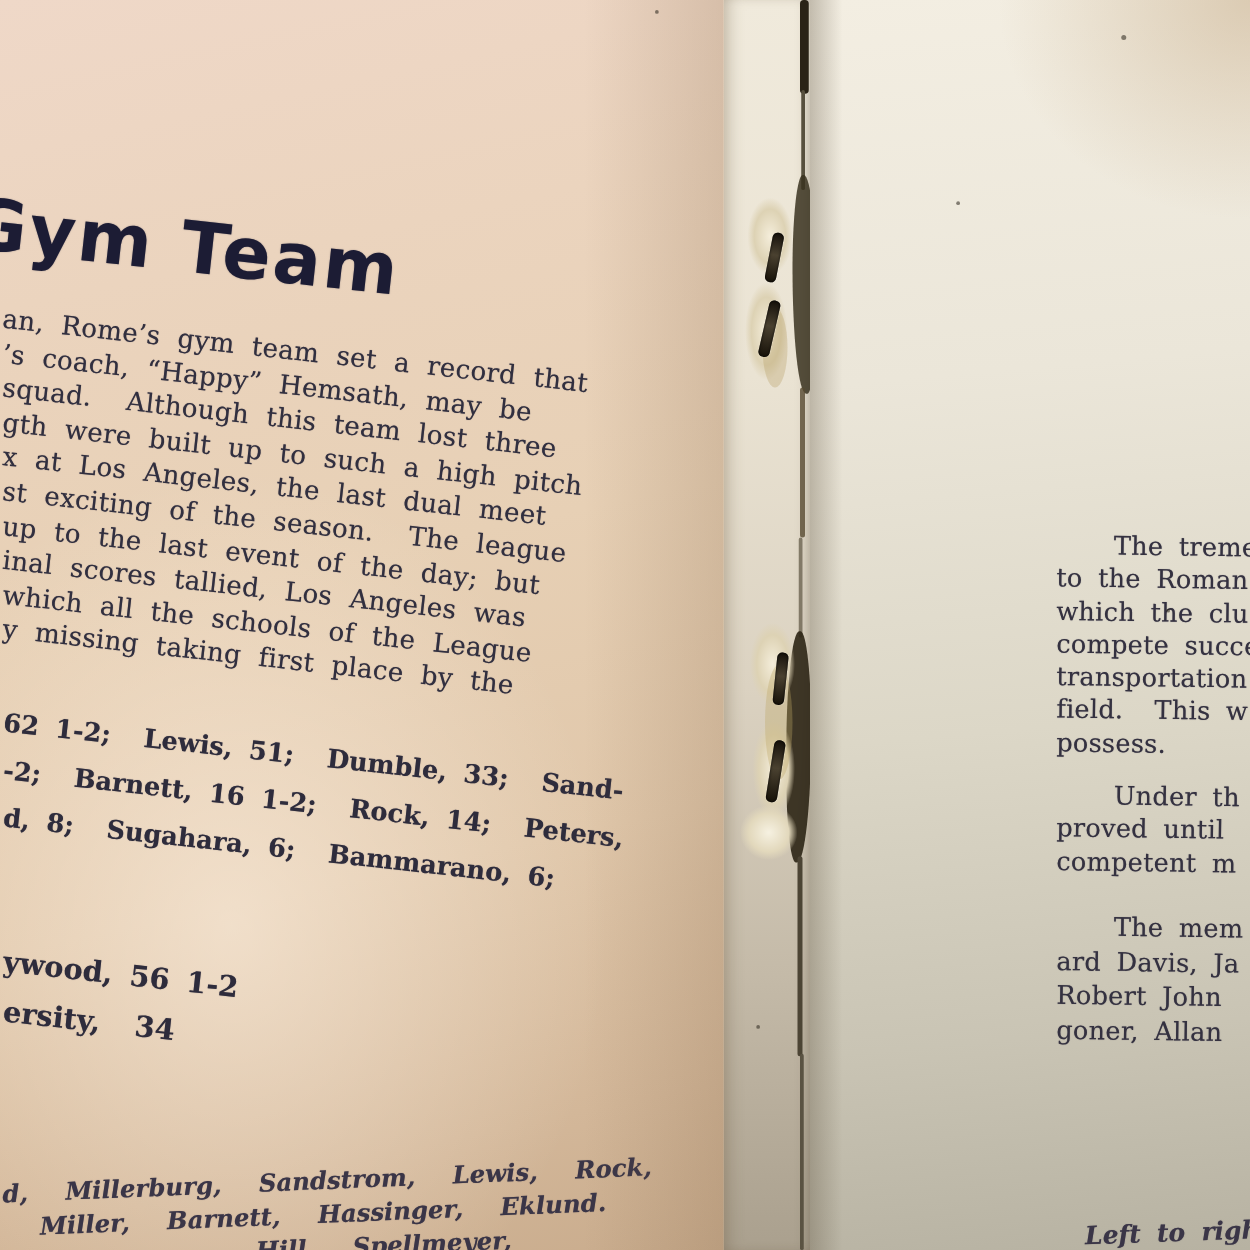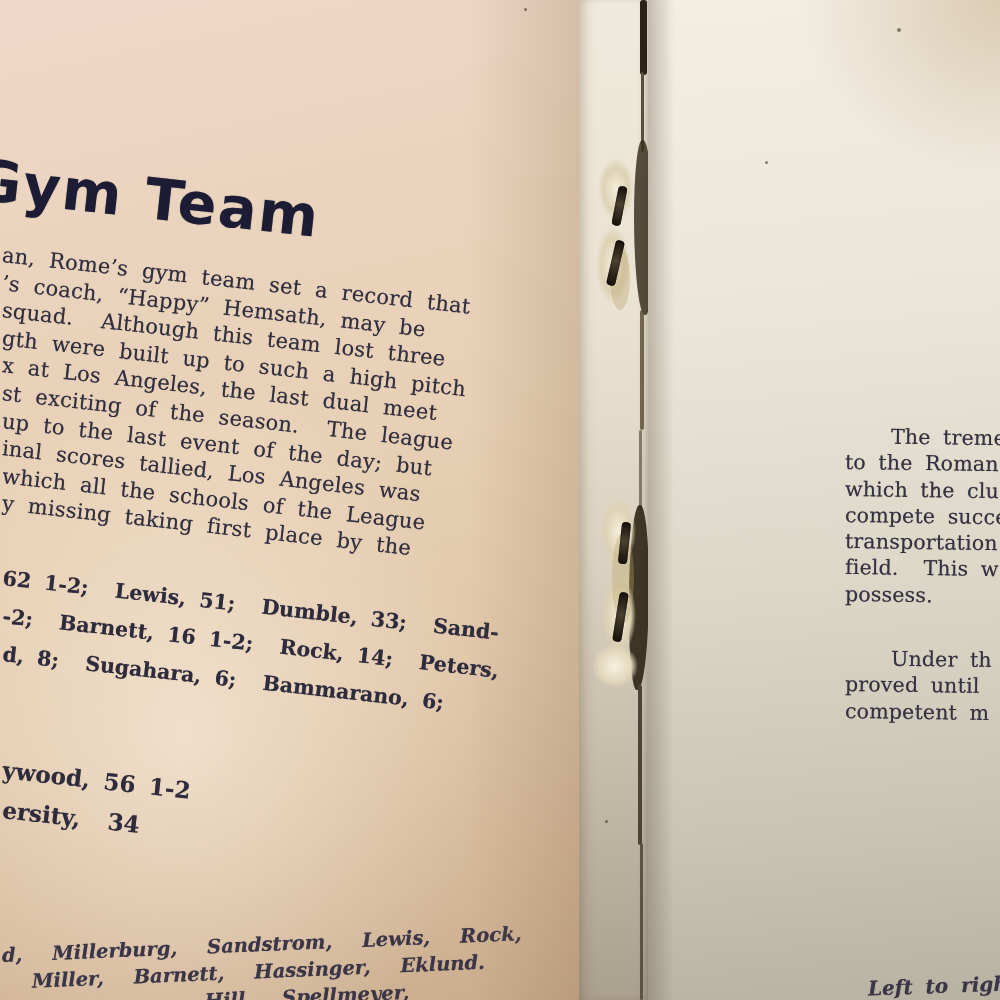--- a/index.html
+++ b/index.html
@@ -47,21 +47,21 @@
   .standings-block .line{height:40px;}
 
   .caption-left-block{left:2px;top:944px;font-size:19.5px;font-style:italic;font-weight:600;
     color:#3a3547;word-spacing:.42em;}
   .caption-left-block .line{height:27px;transform:rotate(-2.4deg);}
   .caption-left-block .line:nth-child(2){padding-left:30px;}
   .caption-left-block .line:nth-child(3){padding-left:203px;}
 
   .page-right .line{transform:rotate(0.8deg);height:26.3px;}
   .rp{left:197px;font-size:20.5px;color:#343140;letter-spacing:.2px;word-spacing:.28em;}
-  .rp1{top:424px}.rp2{top:646px}.rp3{top:729px}
+  .rp1{top:424px}.rp2{top:624px}.rp3{top:729px}
   .rp3 .line{height:27.5px;}
   .pindent{padding-left:46px;}
   .caption-right{position:absolute;left:220px;top:974px;font-size:20px;font-style:italic;font-weight:600;
     color:#3a3547;transform:rotate(-2deg);white-space:pre;word-spacing:.3em;text-shadow:0 0 .7px rgba(42,40,60,.5);}
 
   
   .crack{position:absolute;border-radius:3px;}
   .c1{left:640px;top:0;width:7px;height:75px;background:#2a2316;}
   .c2{left:641px;top:72px;width:3px;height:80px;background:#57503e;}
   .blotch-a{left:634px;top:140px;width:19px;height:175px;background:#3a3220;opacity:.85;border-radius:45% 55% 40% 60%;}
@@ -168,20 +168,26 @@
       <div class="line">compete succe</div>
       <div class="line">transportation</div>
       <div class="line">field.  This w</div>
       <div class="line">possess.</div>
     </div>
     <div class="block rp rp2">
       <div class="line pindent">Under th</div>
       <div class="line">proved until</div>
       <div class="line">competent m</div>
     </div>
+    <div class="block rp rp3">
+      <div class="line pindent">The mem</div>
+      <div class="line">ard Davis, Ja</div>
+      <div class="line">Robert John</div>
+      <div class="line">goner, Allan</div>
+    </div>
     <div class="caption-right">Left to righ</div>
   </div>
 
   <div class="speck p1"></div>
   <div class="speck p2"></div>
   <div class="speck p3"></div>
   <div class="speck p4"></div>
   <div class="speck p5"></div>
 
 </div>

